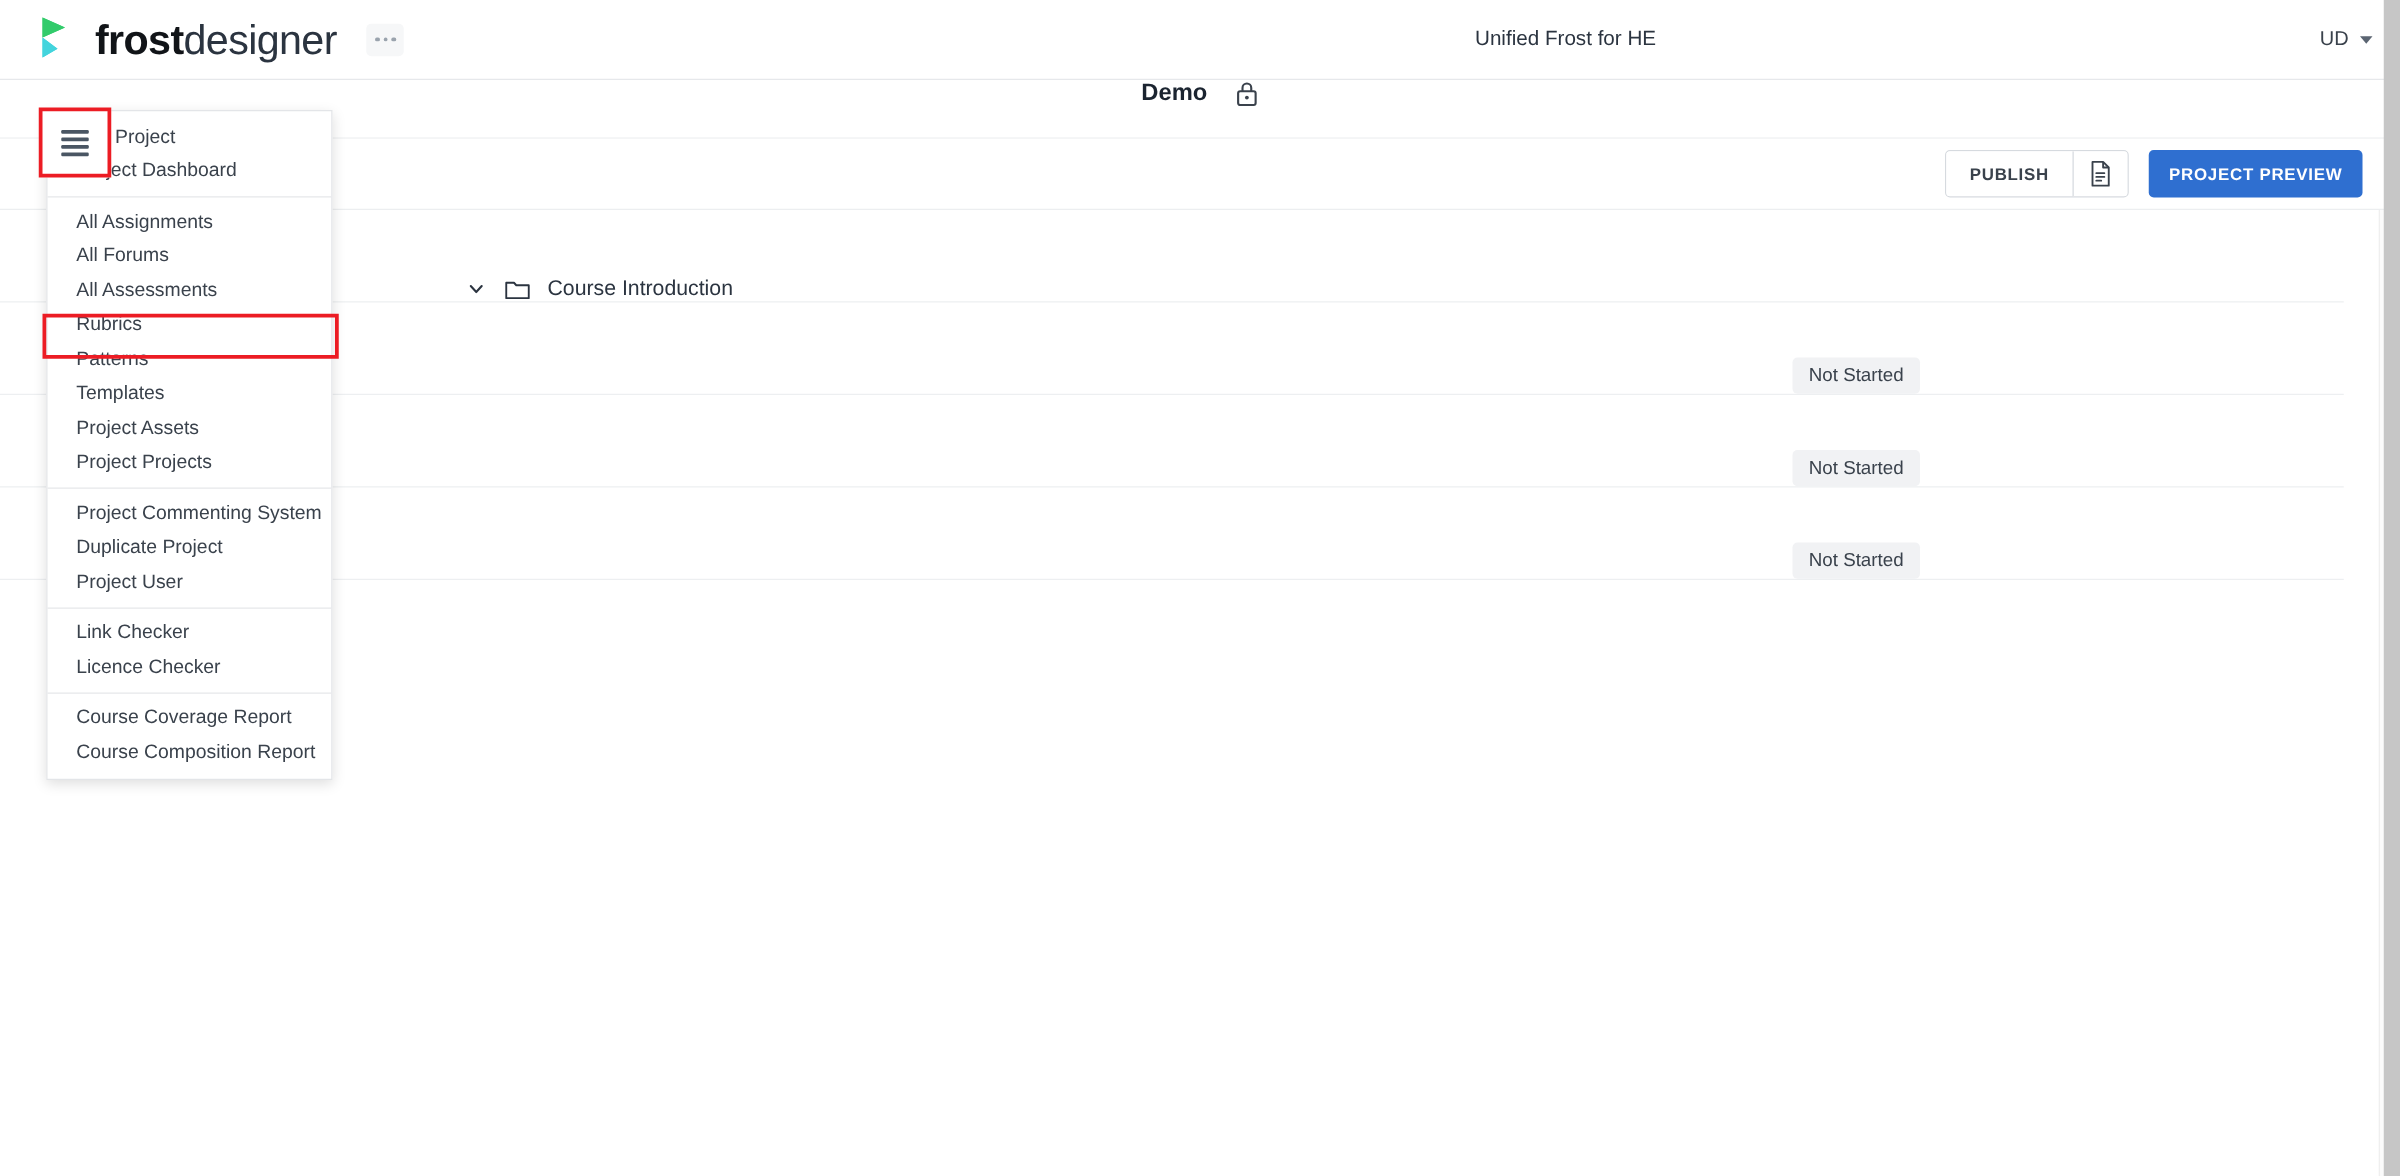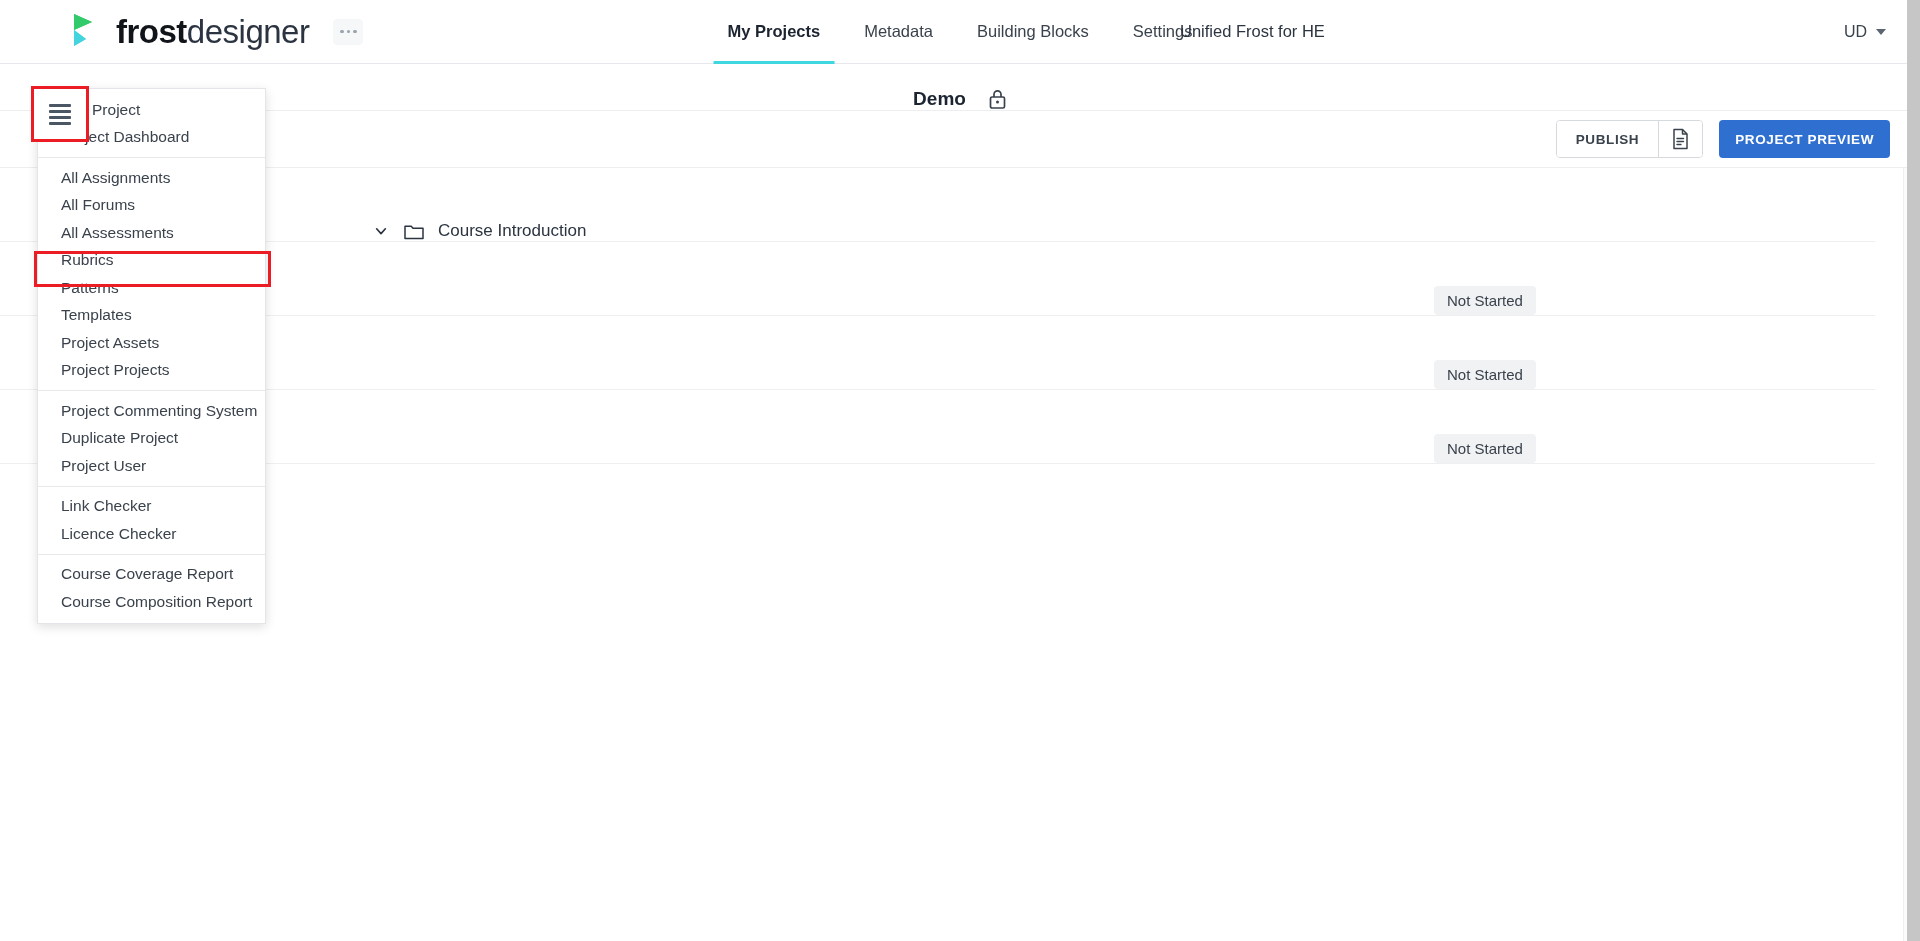--- a/index.html
+++ b/index.html
@@ -14,21 +14,20 @@
   }
 
   
   .topbar {
     position: relative;
     height: 64px;
     display: flex;
     align-items: center;
     background: #ffffff;
     border-bottom: 1px solid #e6e8eb;
-    padding-left: 40px;
   }
 
   .brand {
     display: flex;
     align-items: center;
     gap: 10px;
     margin-left: 30px;
   }
   .brand-logo { width: 36px; height: 40px; display: block; }
   .brand-text {
@@ -88,40 +87,40 @@
     position: absolute;
     left: 1168px;
     font-size: 16.5px;
     color: #2b3440;
     white-space: nowrap;
     margin-left: 12px;
   }
 
   .user-menu {
     position: absolute;
-    right: 34px;
+    right: 22px;
     display: flex;
     align-items: center;
     gap: 9px;
     font-size: 16px;
     color: #3a424c;
   }
   .caret-down {
     width: 0; height: 0;
     border-left: 5.5px solid transparent;
     border-right: 5.5px solid transparent;
     border-top: 6.5px solid #5b6572;
     display: block;
   }
 
   
   .projectbar {
     height: 47px;
     display: flex;
-    align-items: flex-end;
+    align-items: flex-start;
     justify-content: center;
     gap: 22px;
     background: #ffffff;
     border-bottom: 1px solid #eceef0;
   }
   .project-title {
     font-size: 19px;
     font-weight: 700;
     color: #1b2430;
   }
@@ -333,26 +332,20 @@
     <div class="brand-text">
       <span class="b-bold">frost</span><span class="b-light">designer</span>
     </div>
     <div class="kebab-btn">
       <i></i>
       <i></i>
       <i></i>
     </div>
   </div>
 
-  <nav class="mainnav">
-    <div class="navitem active">My Projects</div>
-    <div class="navitem">Metadata</div>
-    <div class="navitem">Building Blocks</div>
-    <div class="navitem">Settings</div>
-  </nav>
 
   <div class="org-name">Unified Frost for HE</div>
 
   <div class="user-menu">
     <span>UD</span>
     <span class="caret-down"></span>
   </div>
 </div>
 
 <div class="projectbar">

